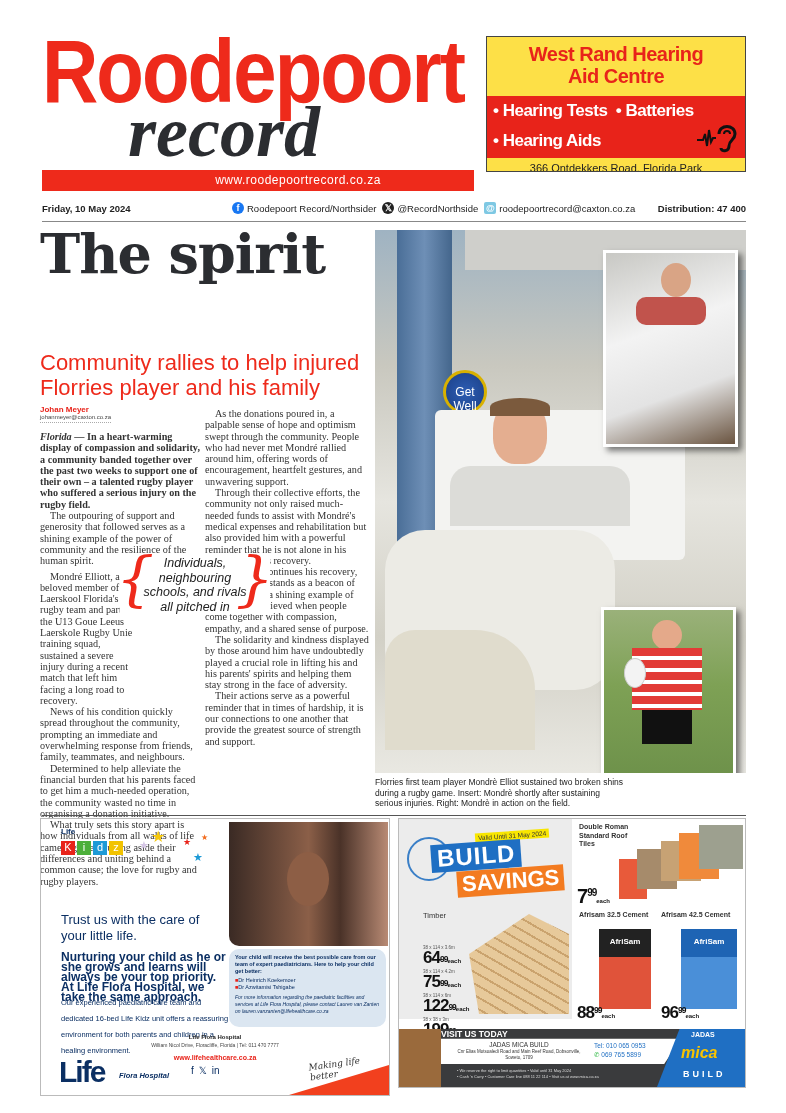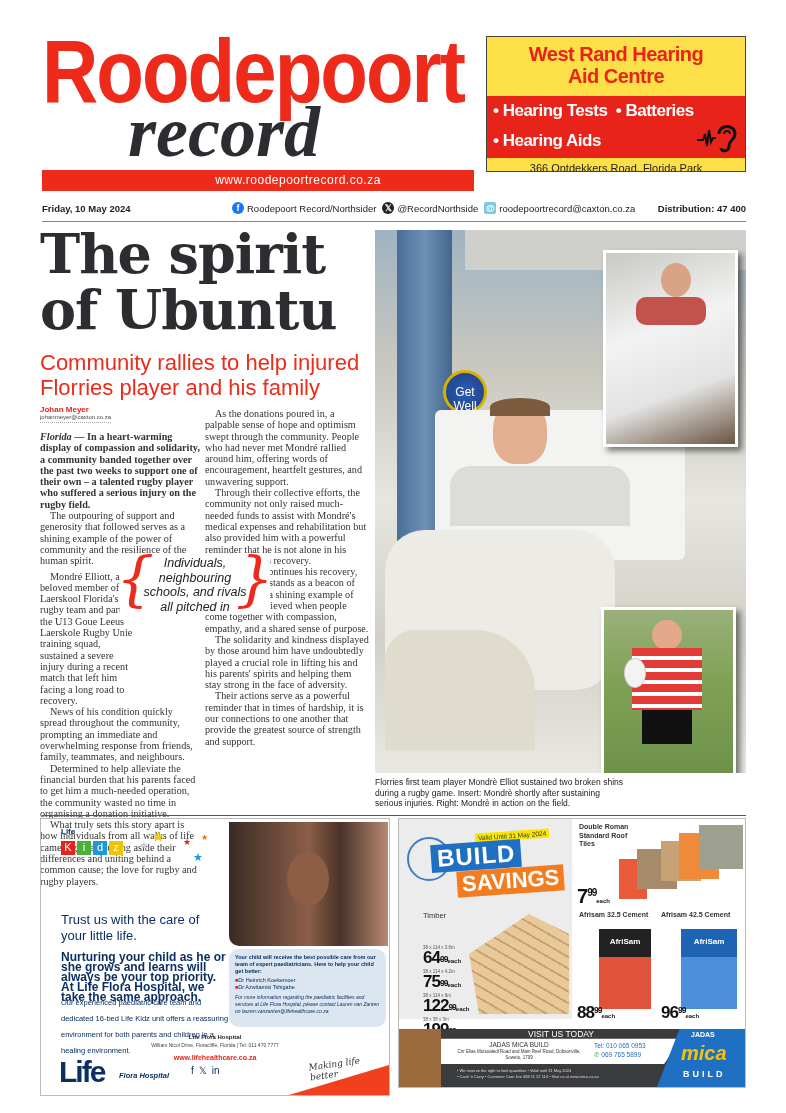--- a/index.html
+++ b/index.html
@@ -86,21 +86,20 @@
   <span class="soc">
       <span class="ic" style="background:#7ec8e3;border-radius:2px">@</span>
       <span>roodepoortrecord@caxton.co.za</span>
     </span>
   <span class="dist">Distribution: 47 400</span>
 </div>
 <div class="abs rule"></div>
 
 <div class="abs h1">
   <div>The spirit</div>
-  <div>of Ubuntu</div>
 </div>
 <div class="abs sub" style="width:330px">Community rallies to help injured Florries player and his family</div>
 <div class="abs byline">Johan Meyer</div>
 <div class="abs email">johanmeyer@caxton.co.za</div>
 
 <div class="abs col col1">
   <p class="lead" style="font-weight:bold"><i>Florida</i><span> — In a heart-warming display of compassion and solidarity, a community banded together over the past two weeks to support one of their own – a talented rugby player who suffered a serious injury on the rugby field.</span></p>
   <p>The outpouring of support and generosity that followed serves as a shining example of the power of community and the resilience of the human spirit.</p>
   <p style="width:98px;margin-top:4px">Mondré Elliott, a beloved member of Laerskool Florida's first rugby team and part of the U13 Goue Leeus Laerskole Rugby Unie training squad, sustained a severe injury during a recent match that left him facing a long road to recovery.</p>
   <p>News of his condition quickly spread throughout the community, prompting an immediate and overwhelming response from friends, family, teammates, and neighbours.</p>
@@ -217,26 +216,26 @@
   <div style="position:absolute;left:180px;top:92px;width:70px;font-size:7px;font-weight:bold;color:#333;line-height:8.5px">Afrisam 32.5 Cement</div>
   <div style="position:absolute;left:262px;top:92px;width:70px;font-size:7px;font-weight:bold;color:#333;line-height:8.5px">Afrisam 42.5 Cement</div>
   <div style="position:absolute;left:200px;top:110px;width:52px;height:80px;background:linear-gradient(180deg,#222 0 35%,#e0533a 35%);color:#fff;font-size:8px;font-weight:bold;text-align:center;padding-top:8px"><span>AfriSam</span></div>
   <div style="position:absolute;left:282px;top:110px;width:56px;height:80px;background:linear-gradient(180deg,#1e64b4 0 35%,#4a8fd8 35%);color:#fff;font-size:8px;font-weight:bold;text-align:center;padding-top:8px"><span>AfriSam</span></div>
   <div class="price" style="position:absolute;left:178px;top:184px;font-size:17px"><span>88</span><sup>99</sup><small>each</small></div>
   <div class="price" style="position:absolute;left:262px;top:184px;font-size:17px"><span>96</span><sup>99</sup><small>each</small></div>
 
   <div style="position:absolute;left:0;top:210px;width:348px;height:58px;background:#3a3b3d"></div>
   <div style="position:absolute;left:0;top:210px;width:42px;height:58px;background:#9a6a3c"></div>
   <div style="position:absolute;left:42px;top:210px;width:240px;height:35px;background:#fff;clip-path:polygon(0 28%,100% 28%,93% 100%,0 100%)"></div>
-  <div style="position:absolute;left:42px;top:210px;width:240px;text-align:center;color:#fff;font-weight:normal;font-size:8.5px">VISIT US TODAY</div>
+  <div style="position:absolute;left:42px;top:210px;width:240px;text-align:left;color:#fff;font-weight:bold;font-size:8.5px">VISIT US TODAY</div>
   <div style="position:absolute;left:50px;top:222px;width:140px;text-align:center;font-size:6.5px;color:#333">JADAS MICA BUILD</div>
   <div style="position:absolute;left:50px;top:230px;width:140px;text-align:center;font-size:4.5px;color:#333;line-height:6px">Cnr Elias Motsoaledi Road and Main Reef Road, Dobsonville, Soweto, 1709</div>
   <div style="position:absolute;left:195px;top:223px;font-size:6.5px;color:#1f6fc3">Tel: 010 065 0953</div>
   <div style="position:absolute;left:195px;top:232px;font-size:6.5px;color:#1f6fc3"><span style="color:#2bb741">✆</span> <span>069 765 5899</span></div>
   <div style="position:absolute;left:58px;top:249px;font-size:4px;color:#ddd;line-height:6px">
       <div>• We reserve the right to limit quantities  • Valid until 31 May 2024</div>
       <div>• Cash 'n Carry  • Customer Care line 088 11 22 114  • Visit us at www.mica.co.za</div>
     </div>
   <div style="position:absolute;left:258px;top:210px;width:90px;height:58px;background:#1f6fc3;clip-path:polygon(25% 0,100% 0,100% 100%,0 100%)"></div>
   <div style="position:absolute;left:292px;top:212px;color:#fff;font-weight:bold;font-size:7px">JADAS</div>
-  <div style="position:absolute;left:282px;top:224px;color:#f8c300;font-weight:bold;font-style:italic;font-size:20px;line-height:20px">mica</div>
+  <div style="position:absolute;left:282px;top:224px;color:#f8c300;font-weight:bold;font-style:italic;font-size:16px;line-height:20px">mica</div>
   <div style="position:absolute;left:284px;top:250px;color:#fff;font-weight:bold;font-size:9px;letter-spacing:3px">BUILD</div>
 </div>
 
 </body></html>

